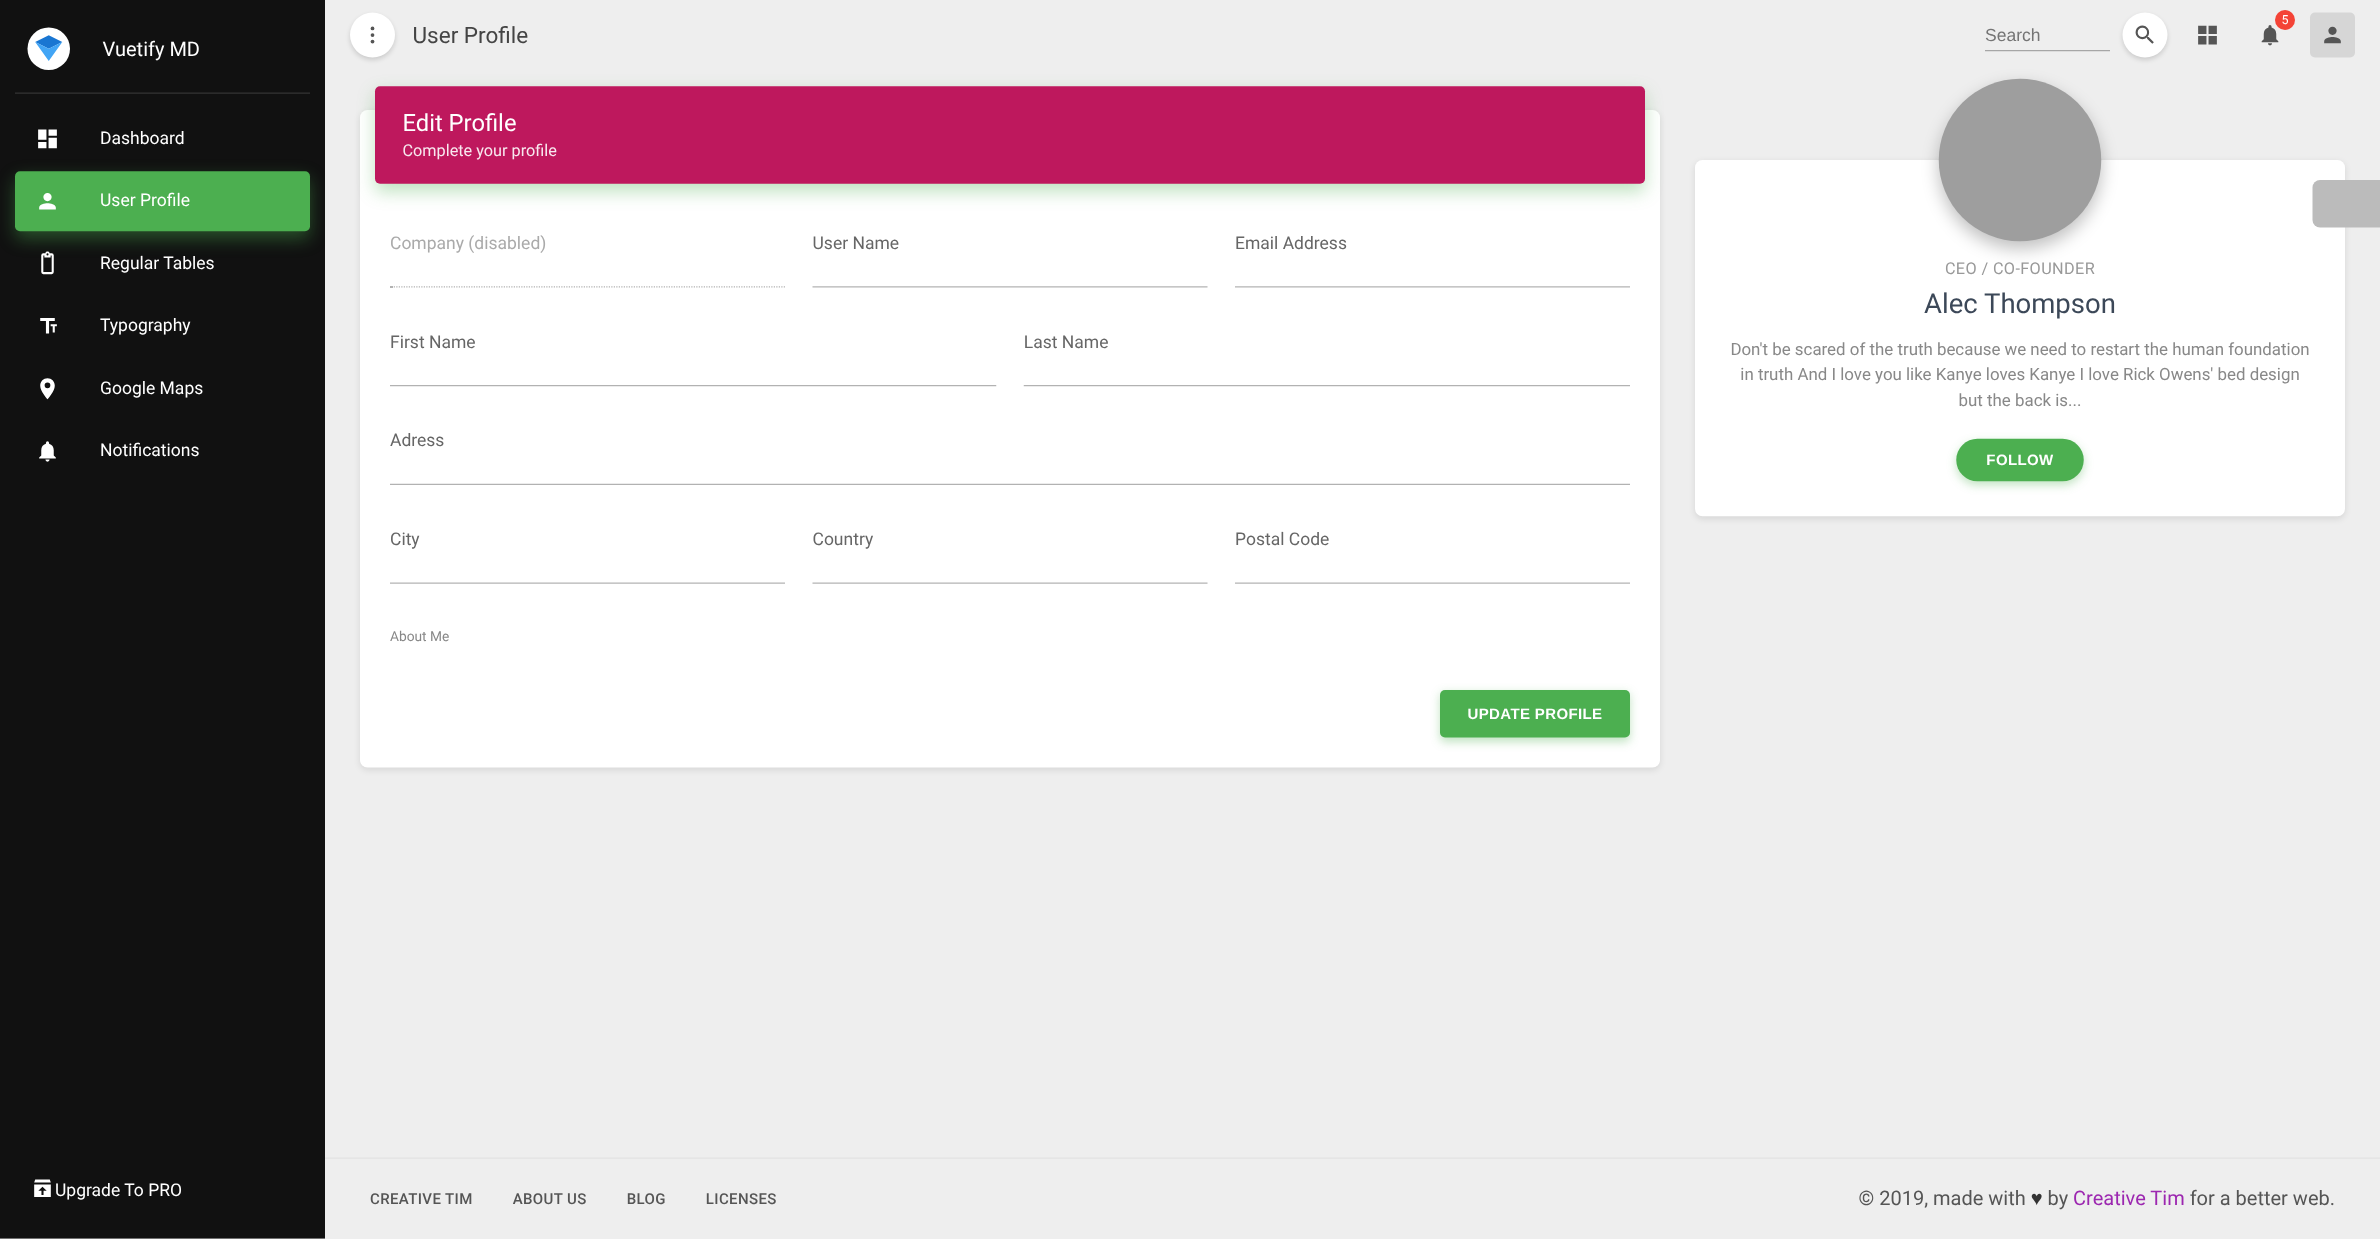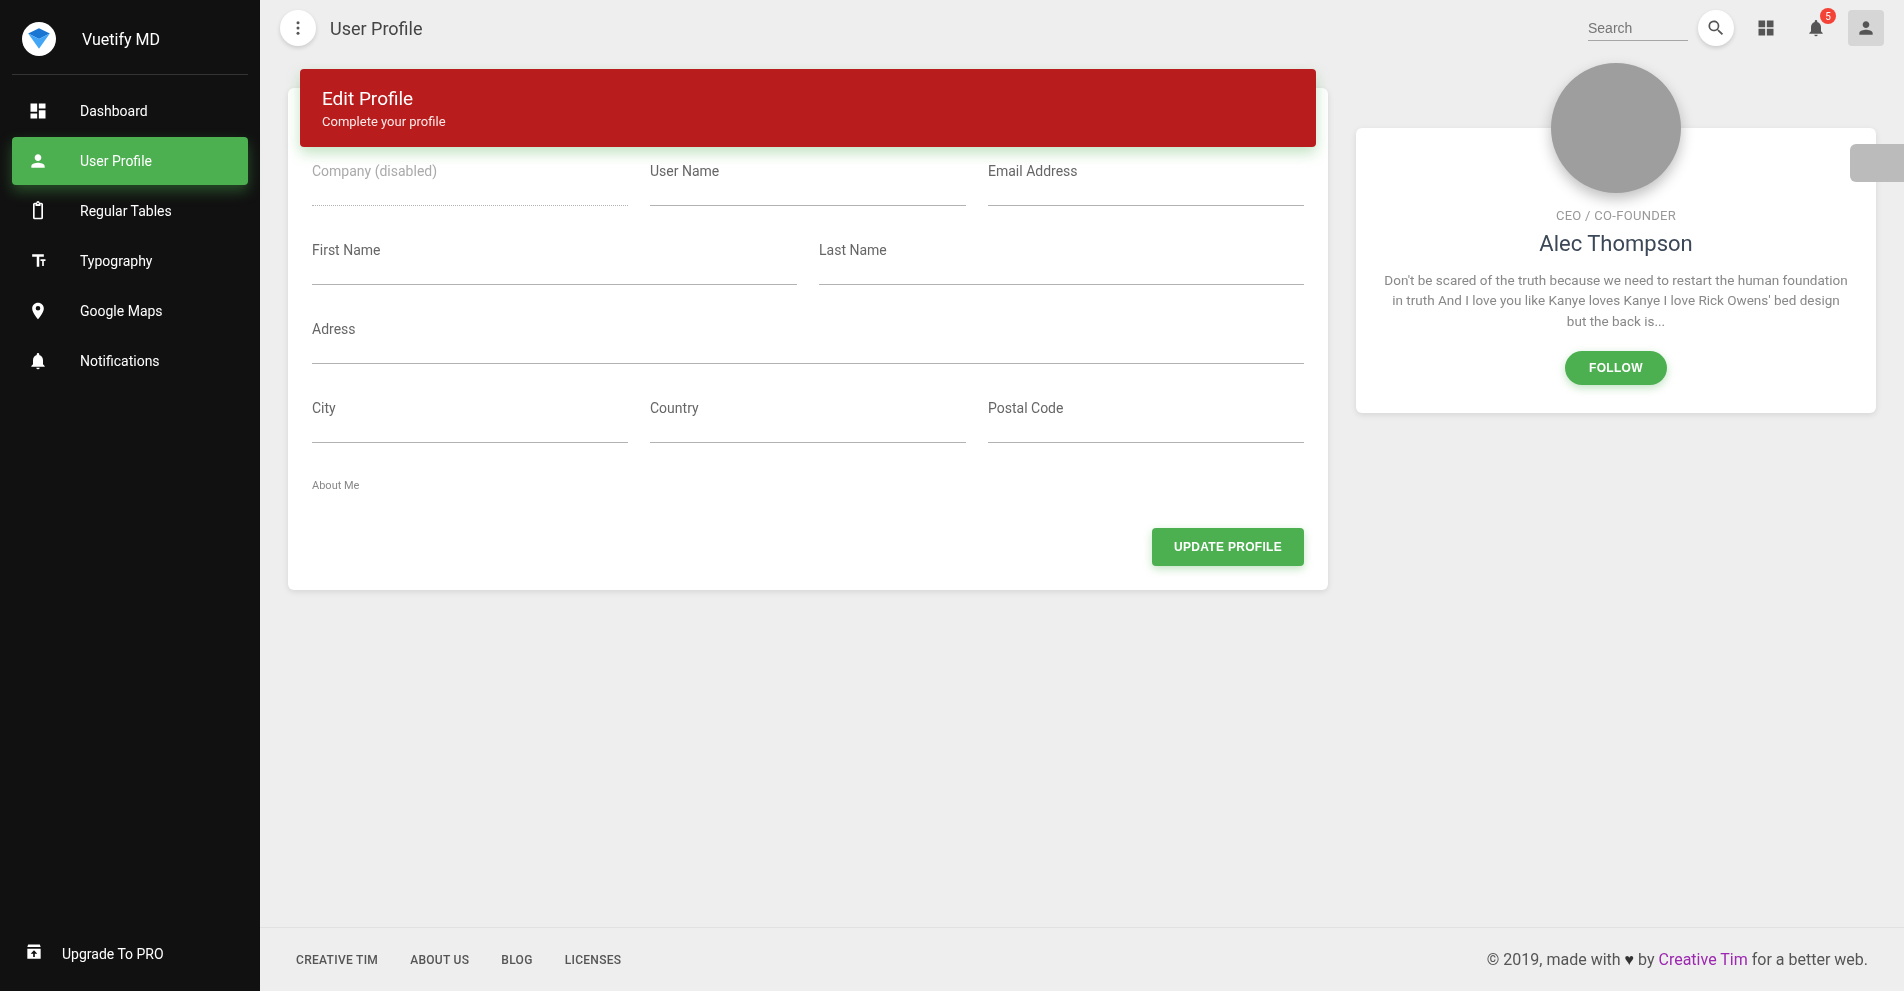--- a/index.html
+++ b/index.html
@@ -49,21 +49,21 @@
   cursor: pointer;
   margin-bottom: 2px;
 }
 .nav-item.active {
   background: #4caf50;
   box-shadow: 0 6px 14px rgba(76,175,80,0.4);
 }
 .nav-item .icon { width: 20px; display: flex; justify-content: center; }
 .nav-item .icon svg { width: 20px; height: 20px; fill: #fff; }
 .upgrade {
-  display: flex; align-items: center; gap: 18px;
+  display: flex; align-items: center; 
   padding: 14px 12px;
   color: #fff; font-size: 14px;
   cursor: pointer;
 }
 .upgrade .icon svg { width: 20px; height: 20px; fill: #fff; }
 
 
 .main { flex: 1; display: flex; flex-direction: column; min-width: 0; position: relative; }
 
 
@@ -123,32 +123,32 @@
   gap: 28px;
   align-items: flex-start;
 }
 .card {
   background: #fff;
   border-radius: 6px;
   box-shadow: 0 2px 6px rgba(0,0,0,0.1);
 }
 .form-card { flex: 1; position: relative; padding-top: 1px; }
 .card-header {
-  background: #b91c1c;
+  background: #be185d;
   color: #fff;
   margin: -20px 12px 0 12px;
   border-radius: 4px;
   padding: 18px 22px;
   box-shadow: 0 6px 14px rgba(76,175,80,0.35);
   position: relative;
   top: 0;
 }
 .card-header h3 { font-size: 19px; font-weight: 400; margin-bottom: 4px; }
 .card-header p { font-size: 13px; opacity: 0.9; }
-.form-body { padding: 16px 24px 24px 24px; }
+.form-body { padding: 40px 24px 24px 24px; }
 .row { display: flex; gap: 22px; margin-bottom: 36px; }
 .field { flex: 1; position: relative; }
 .field label {
   display: block;
   font-size: 14px;
   color: #666;
   margin-bottom: 2px;
 }
 .field.disabled label { color: #aaa; }
 .field input, .field textarea {

